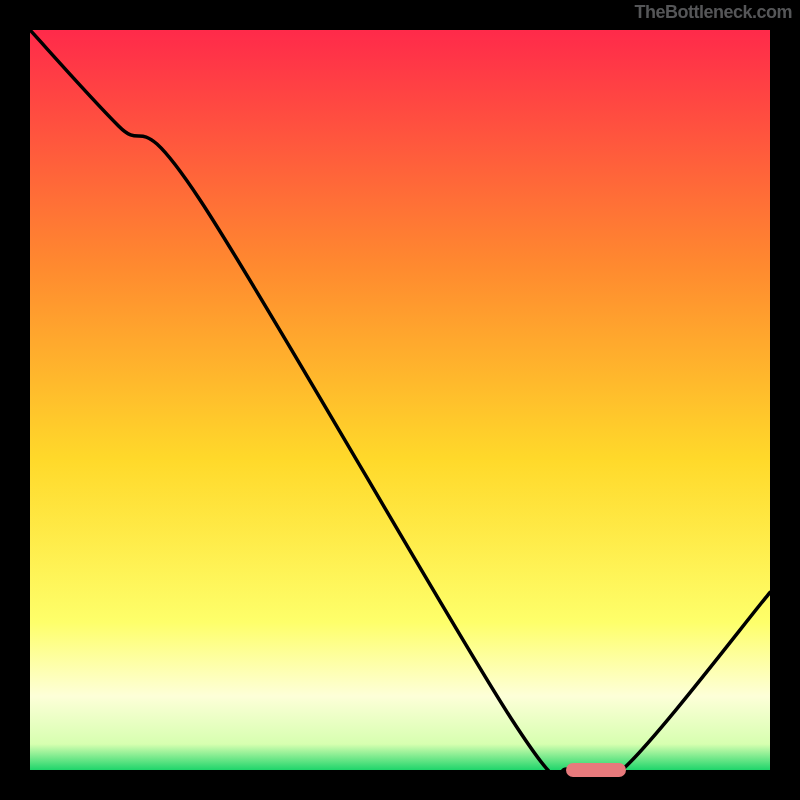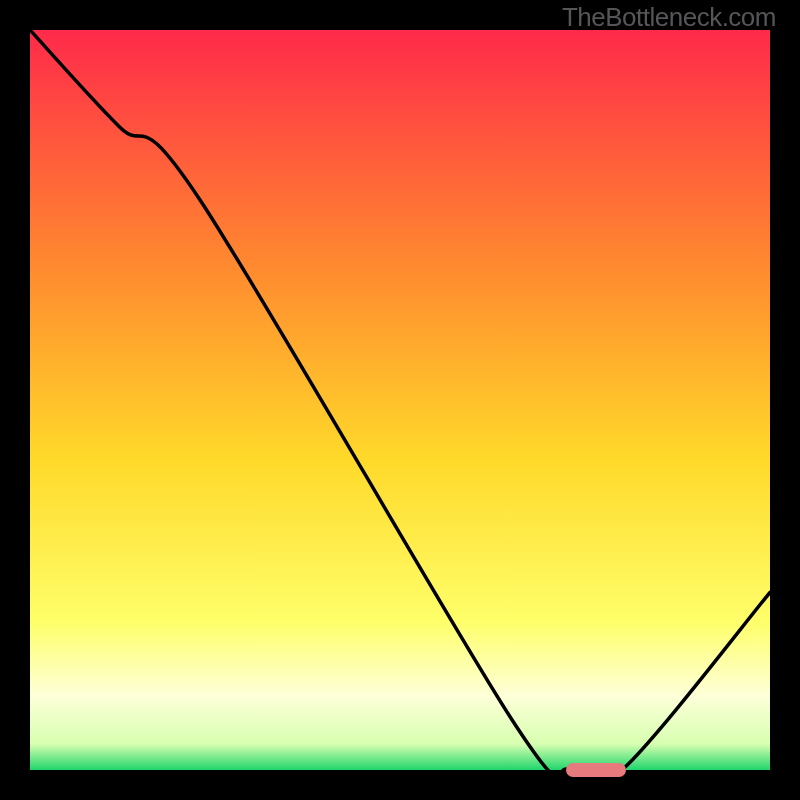--- a/index.html
+++ b/index.html
@@ -13,24 +13,24 @@
   }
   .frame {
     position: relative;
     width: 800px;
     height: 800px;
     background: #000;
   }
   .watermark {
     position: absolute;
     top: 2px;
-    right: 24px;
+    right: 8px;
     color: #555658;
-    font-size: 26px;
-    font-weight: normal;
+    font-size: 18px;
+    font-weight: bold;
     letter-spacing: -0.5px;
     z-index: 5;
   }
   .plot {
     position: absolute;
     left: 30px;
     top: 30px;
     width: 740px;
     height: 740px;
   }

